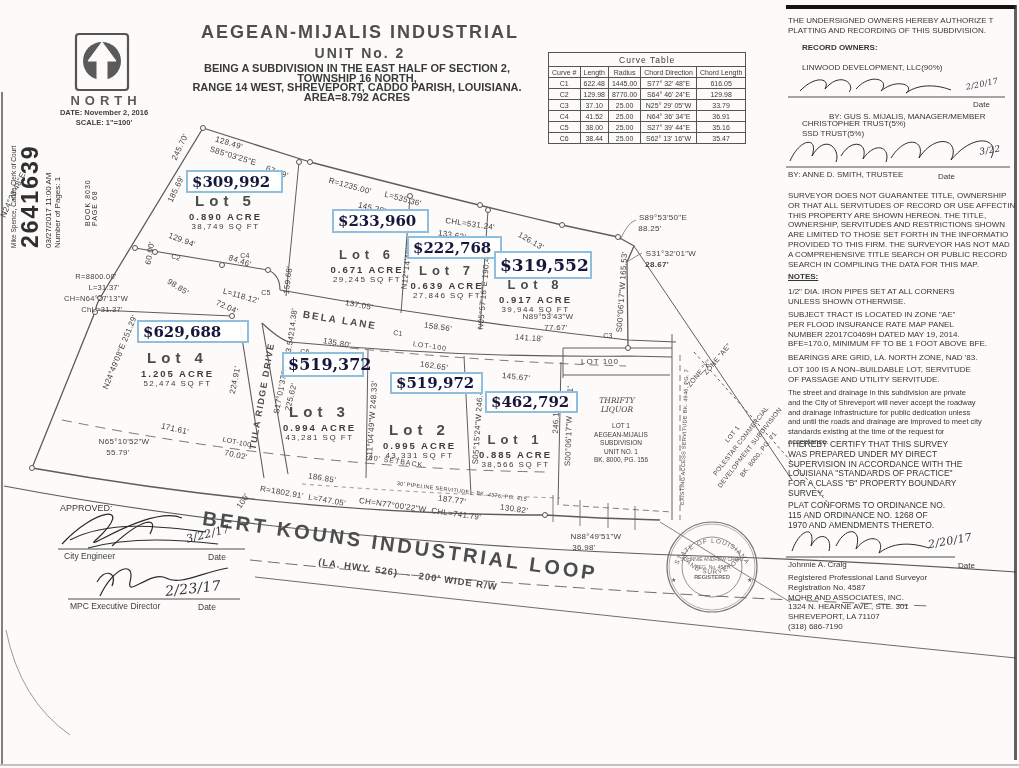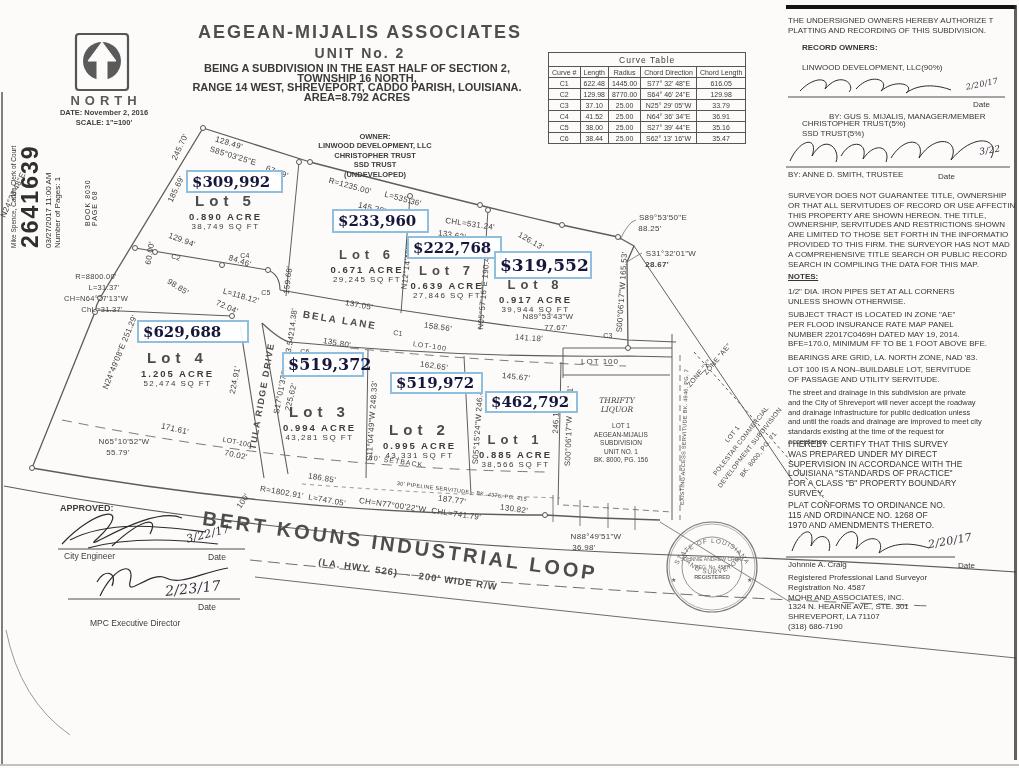--- a/index.html
+++ b/index.html
@@ -161,21 +161,21 @@
     </g>
 
     <g>
       <rect x="786" y="5" width="230" height="4" fill="#141414"></rect>
       <rect x="1014" y="5" width="3" height="755" fill="#2e2e2e" opacity=".75"></rect>
       <rect x="1" y="92" width="2" height="672" fill="#2e2e2e" opacity=".6"></rect>
       <rect x="0" y="764" width="1019" height="2" fill="#8a8a8a" opacity=".5"></rect>
     </g>
   </svg>
 
-  <div class="title1">AEGEAN-MIJALIS ASSOCIATES</div>
+  <div class="title1">AEGEAN-MIJALIS INDUSTRIAL</div>
   <div class="title2">UNIT No. 2</div>
   <div class="subt">BEING A SUBDIVISION IN THE EAST HALF OF SECTION 2, TOWNSHIP 16 NORTH,
 RANGE 14 WEST, SHREVEPORT, CADDO PARISH, LOUISIANA.
 AREA=8.792 ACRES</div>
 
   <div class="northword">NORTH</div>
   <div class="blk" style="left:44px;top:108px;width:120px;text-align:center;font-size:7.5px;font-weight:bold;">DATE: November 2, 2016</div>
   <div class="blk" style="left:44px;top:118px;width:120px;text-align:center;font-size:7.5px;font-weight:bold;">SCALE: 1"=100'</div>
 
   <div class="stampcol" style="left:10px;top:248px;width:120px;">
@@ -241,25 +241,20 @@
         <tr>
           <td>C6</td>
           <td>38.44</td>
           <td>25.00</td>
           <td>S62° 13' 16"W</td>
           <td>35.47</td>
         </tr>
       </tbody>
   </table>
 
-  <div class="blk ctr" style="left:300px;top:132px;width:150px;font-size:7.5px;font-weight:bold;line-height:9.4px;">OWNER:
-LINWOOD DEVELOPMENT, LLC
-CHRISTOPHER TRUST
-SSD TRUST
-(UNDEVELOPED)</div>
 
   <div class="lotblk" style="left:168px;top:192px;width:115px;">
     <div class="lotname">Lot 5</div>
     <div class="lotacre">0.890 ACRE</div>
     <div class="lotsqft">38,749 SQ FT</div>
   </div>
   <div class="lotblk" style="left:312px;top:247px;width:110px;">
     <div class="lotname" style="font-size:13px;">Lot 6</div>
     <div class="lotacre">0.671 ACRE</div>
     <div class="lotsqft">29,245 SQ FT</div>
@@ -444,21 +439,21 @@
 Registration No. 4587
 MOHR AND ASSOCIATES, INC.
 1324 N. HEARNE AVE., STE. 301
 SHREVEPORT, LA 71107
 (318) 686-7190</div>
 
   <div class="bl hand" style="left:982px;top:84px;--r:-12deg;font-size:8px;">2/20/17</div>
   <div class="bl hand" style="left:990px;top:150px;--r:-10deg;font-size:9px;">3/22</div>
   <div class="bl hand" style="left:950px;top:541px;--r:-10deg;font-size:11px;">2/20/17</div>
 
-  <div class="blk" style="left:60px;top:503px;font-size:9px;font-weight:bold;">APPROVED:</div>
+  <div class="blk" style="left:60px;top:503px;font-size:9px;font-weight:normal;">APPROVED:</div>
   <div class="blk" style="left:64px;top:551px;font-size:8.5px;">City Engineer</div>
   <div class="blk" style="left:208px;top:552px;font-size:8.5px;">Date</div>
   <div class="bl hand" style="left:208px;top:534px;--r:-14deg;font-size:11px;">3/22/17</div>
-  <div class="blk" style="left:70px;top:618px;font-size:8.5px;margin-left:20px;">MPC Executive Director</div>
+  <div class="blk" style="left:70px;top:601px;font-size:8.5px;">MPC Executive Director</div>
   <div class="blk" style="left:198px;top:602px;font-size:8.5px;">Date</div>
   <div class="bl hand" style="left:193px;top:588px;--r:-6deg;font-size:14px;">2/23/17</div>
 
 </div>
 
 </body></html>

